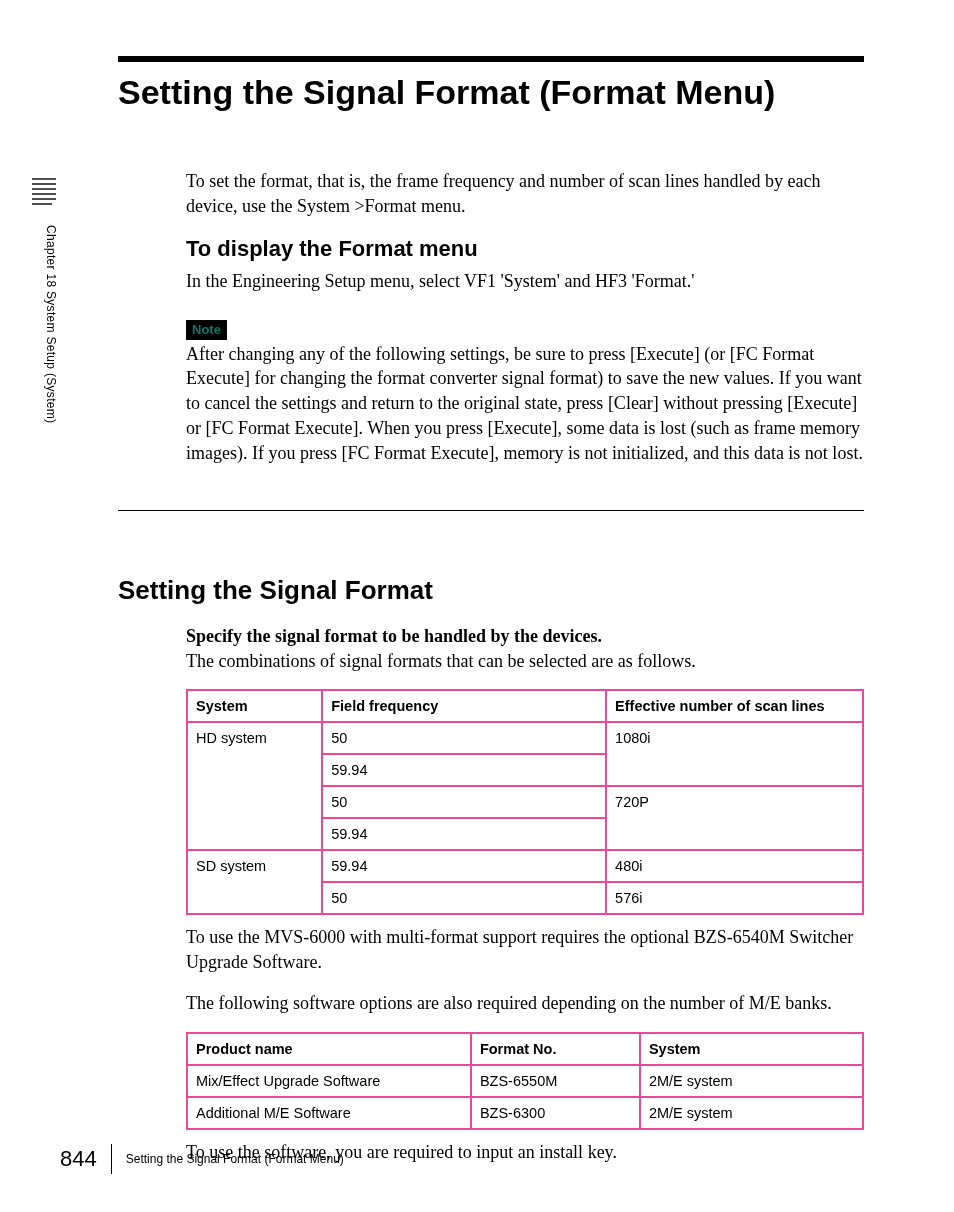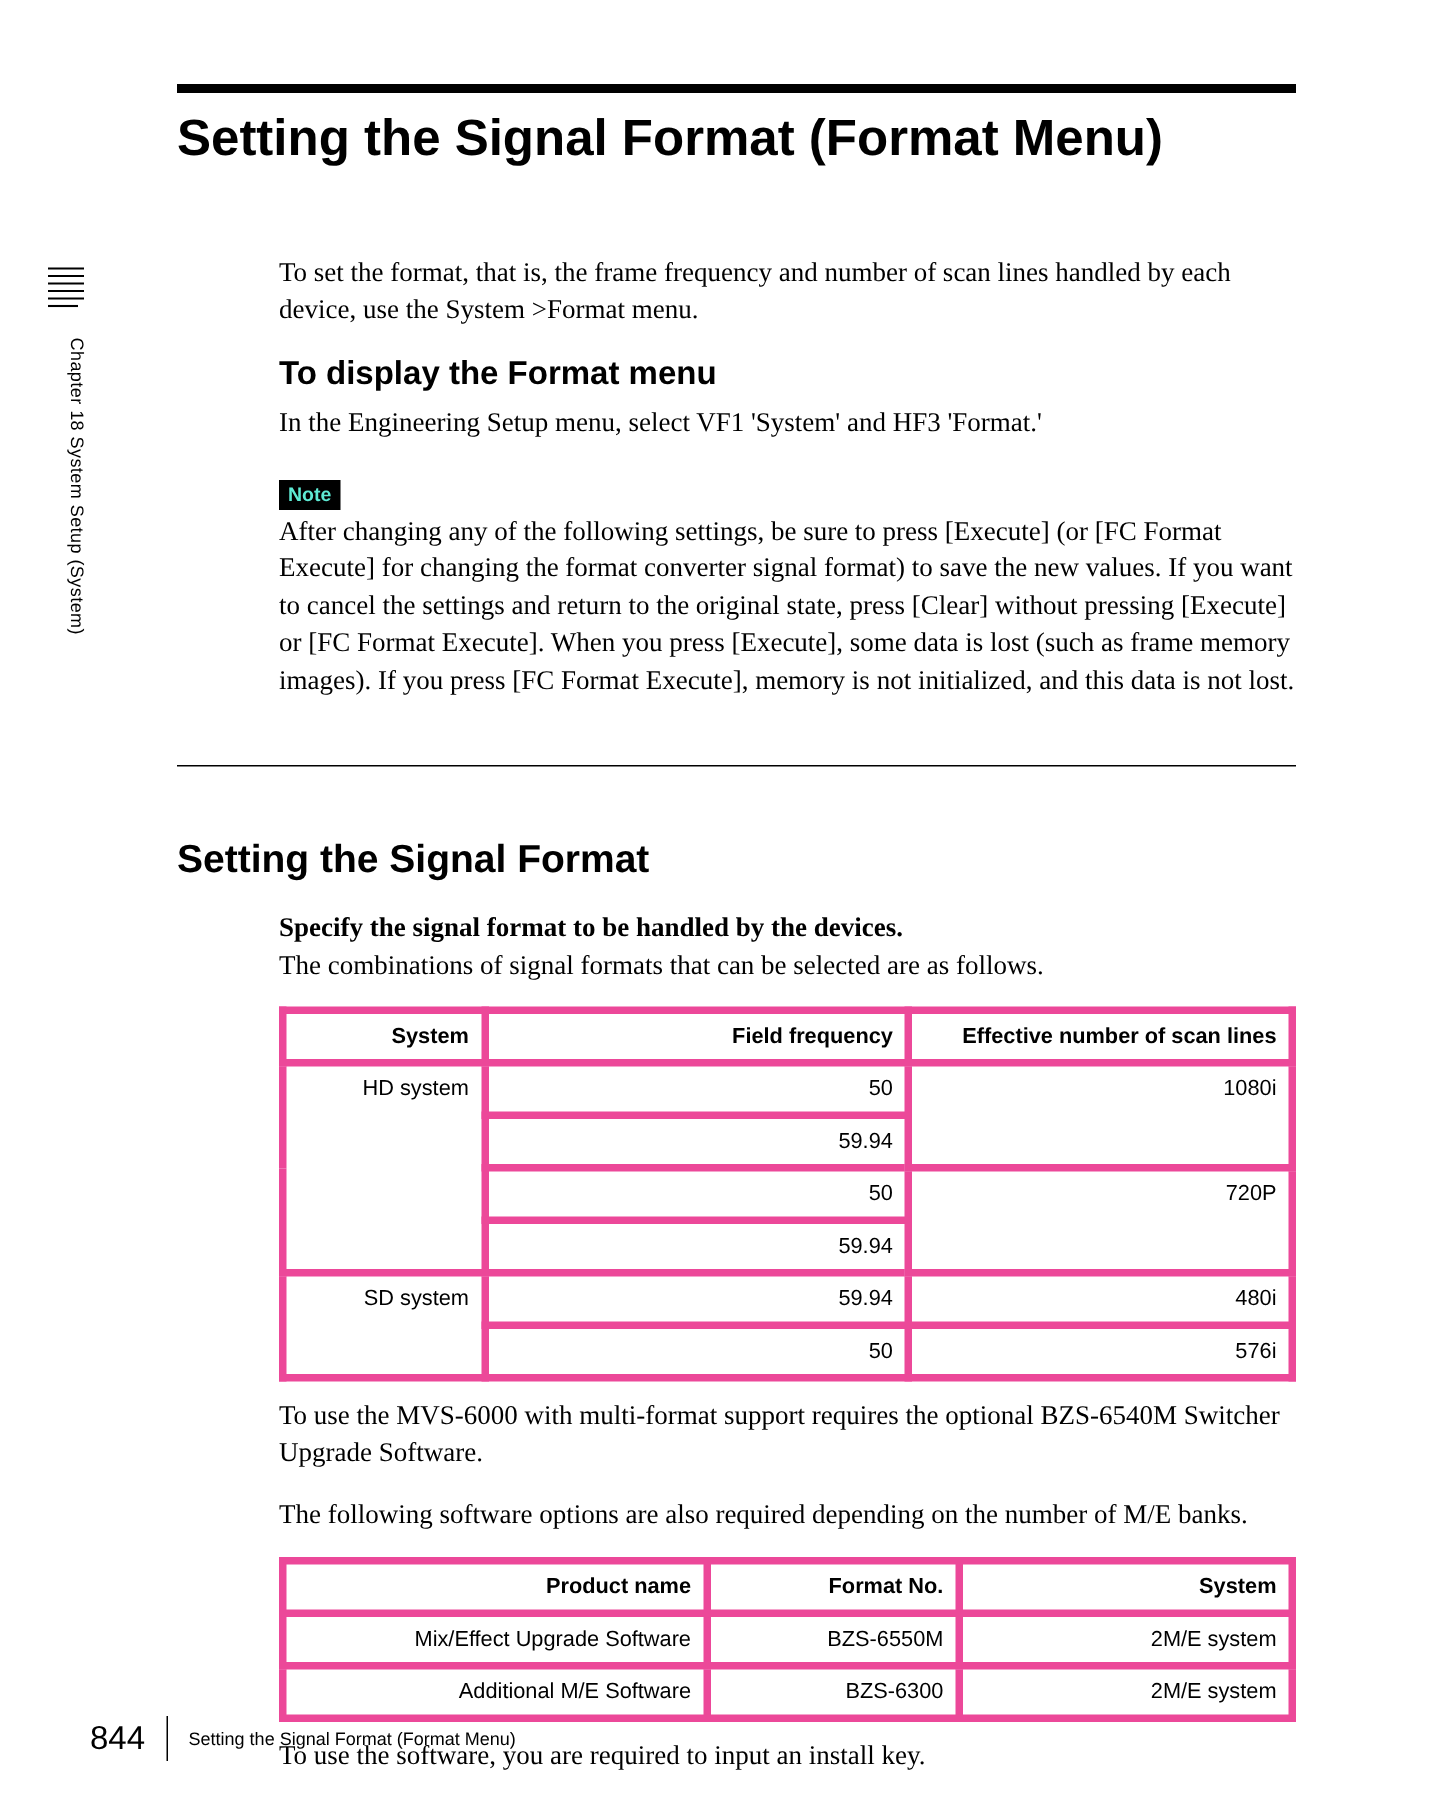--- a/index.html
+++ b/index.html
@@ -40,44 +40,44 @@
   .content-block p { margin-bottom: 16px; }
   .subhead {
     font-family: Arial, Helvetica, sans-serif;
     font-weight: bold;
     font-size: 22px;
     margin-bottom: 4px;
   }
   .note-badge {
     display: inline-block;
     background: #000;
-    color: #5eead4;
+    color: #0f766e;
     font-family: Arial, Helvetica, sans-serif;
     font-weight: bold;
     font-size: 13px;
     padding: 1px 6px;
     margin-bottom: 2px;
   }
   h2.section-title {
     font-family: Arial, Helvetica, sans-serif;
     font-weight: bold;
     font-size: 26px;
-    margin: 46px 0 18px 0;
+    margin: 64px 0 18px 0;
   }
   table.data {
     border-collapse: collapse;
     width: 100%;
     font-family: Arial, Helvetica, sans-serif;
     font-size: 14.5px;
     margin: 6px 0 10px 0;
   }
   table.data th, table.data td {
-    border: 5px solid #ec4899;
+    border: 2px solid #ec4899;
     padding: 5px 8px;
-    text-align: right;
+    text-align: left;
     vertical-align: top;
   }
   table.data th {
     font-weight: bold;
   }
   .sidebar-text {
     position: absolute;
     left: 44px;
     top: 225px;
     writing-mode: vertical-rl;

